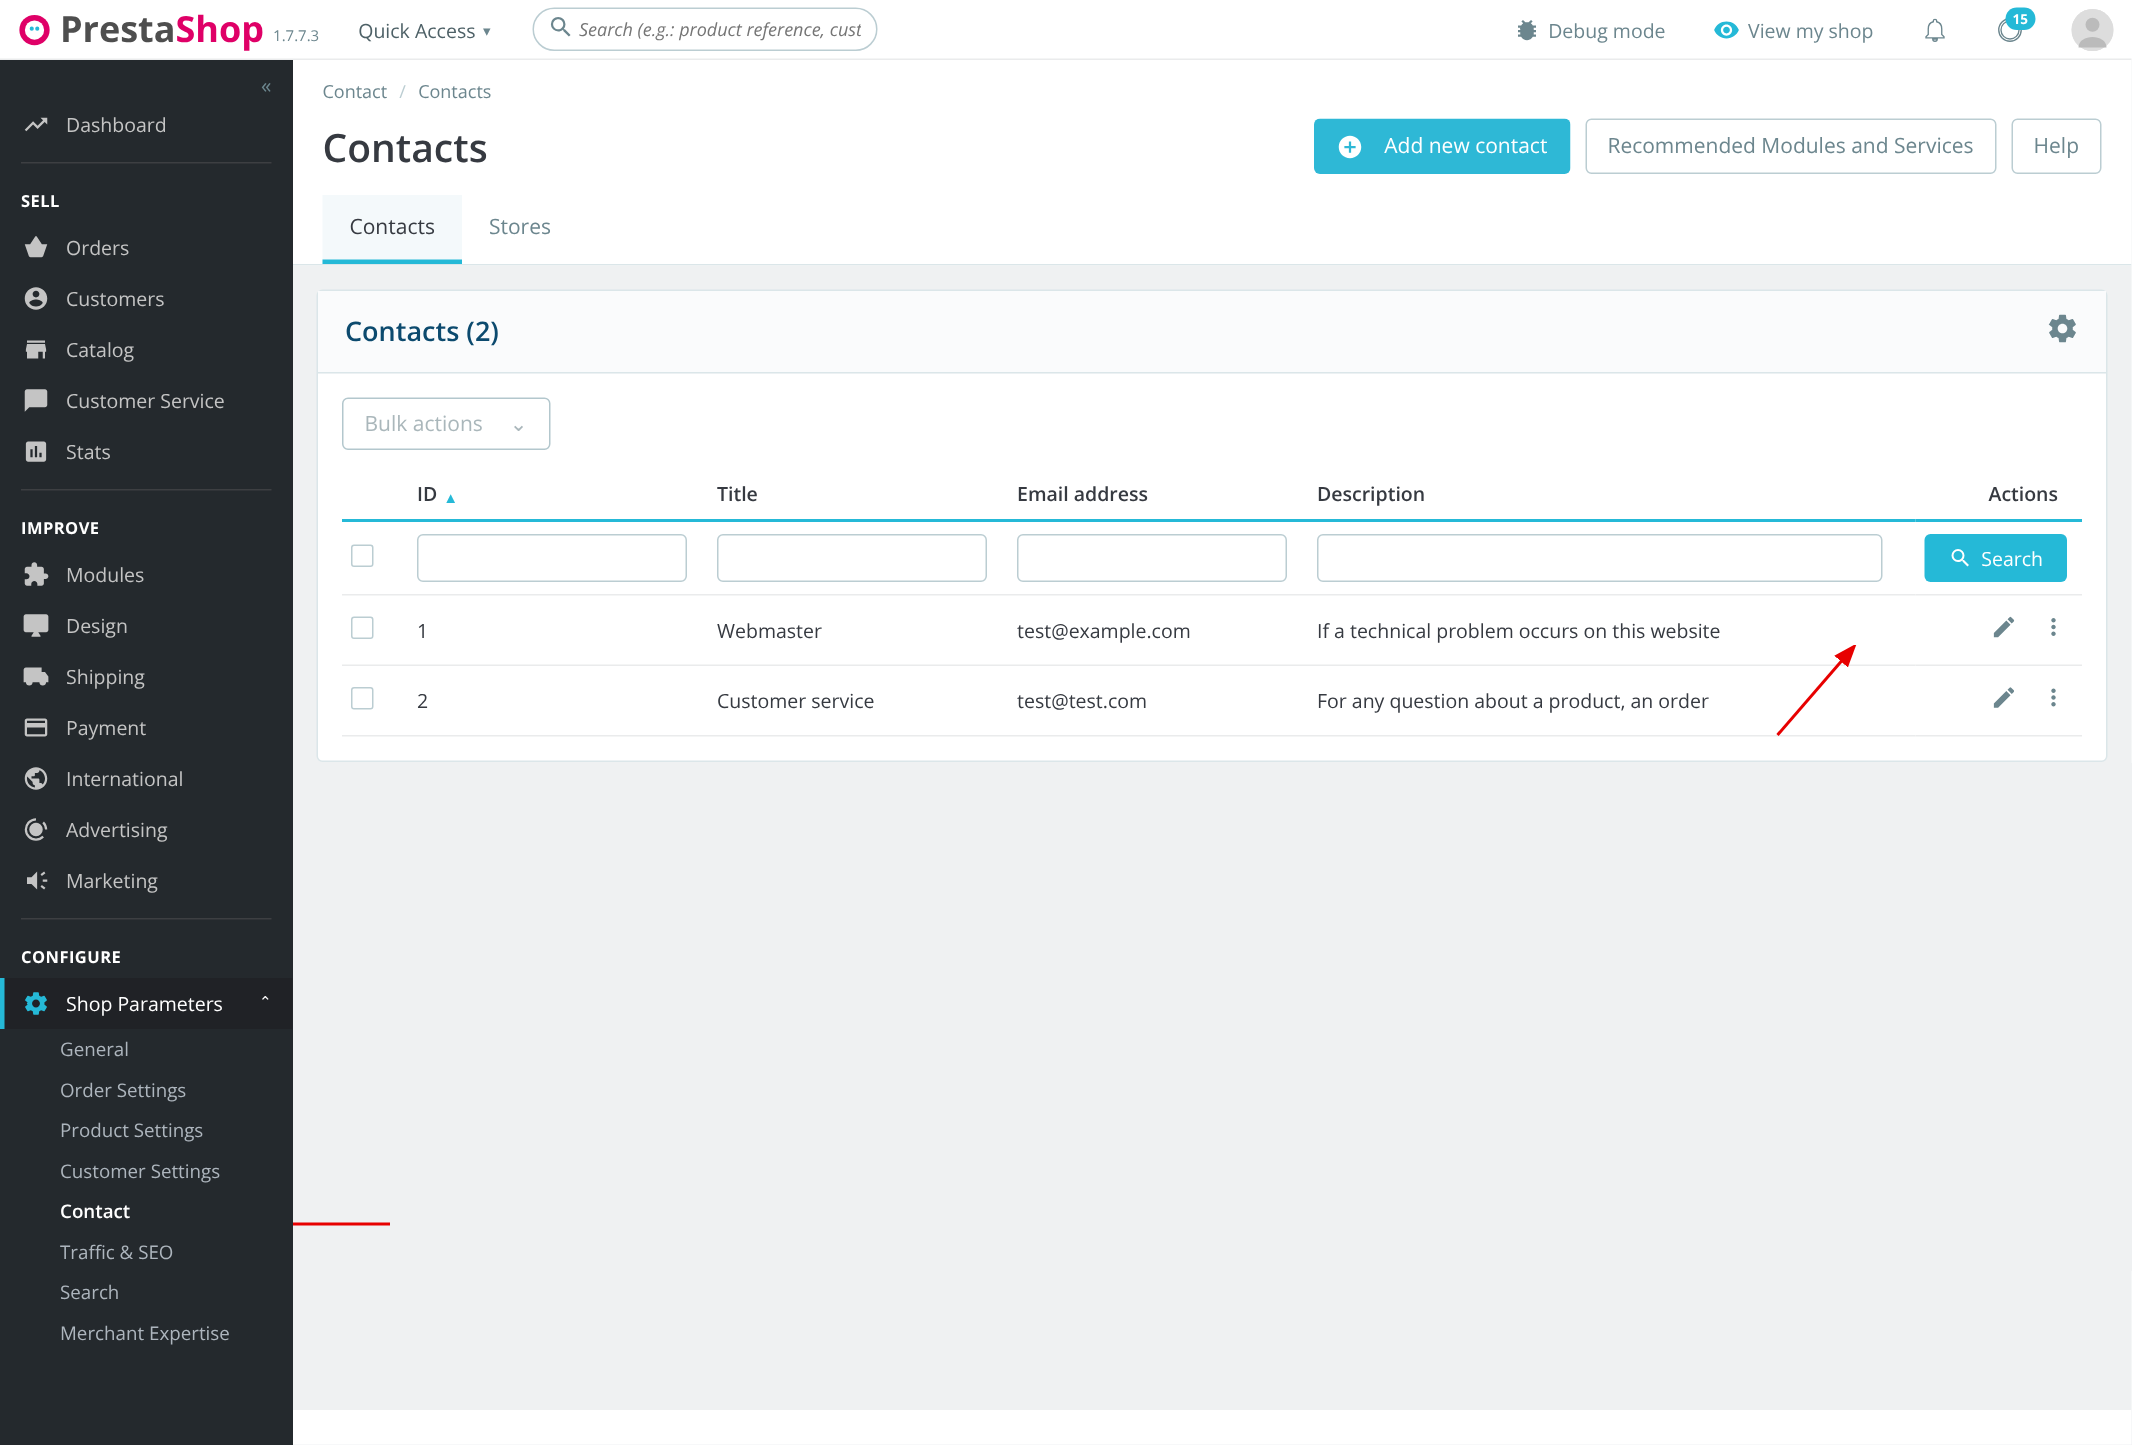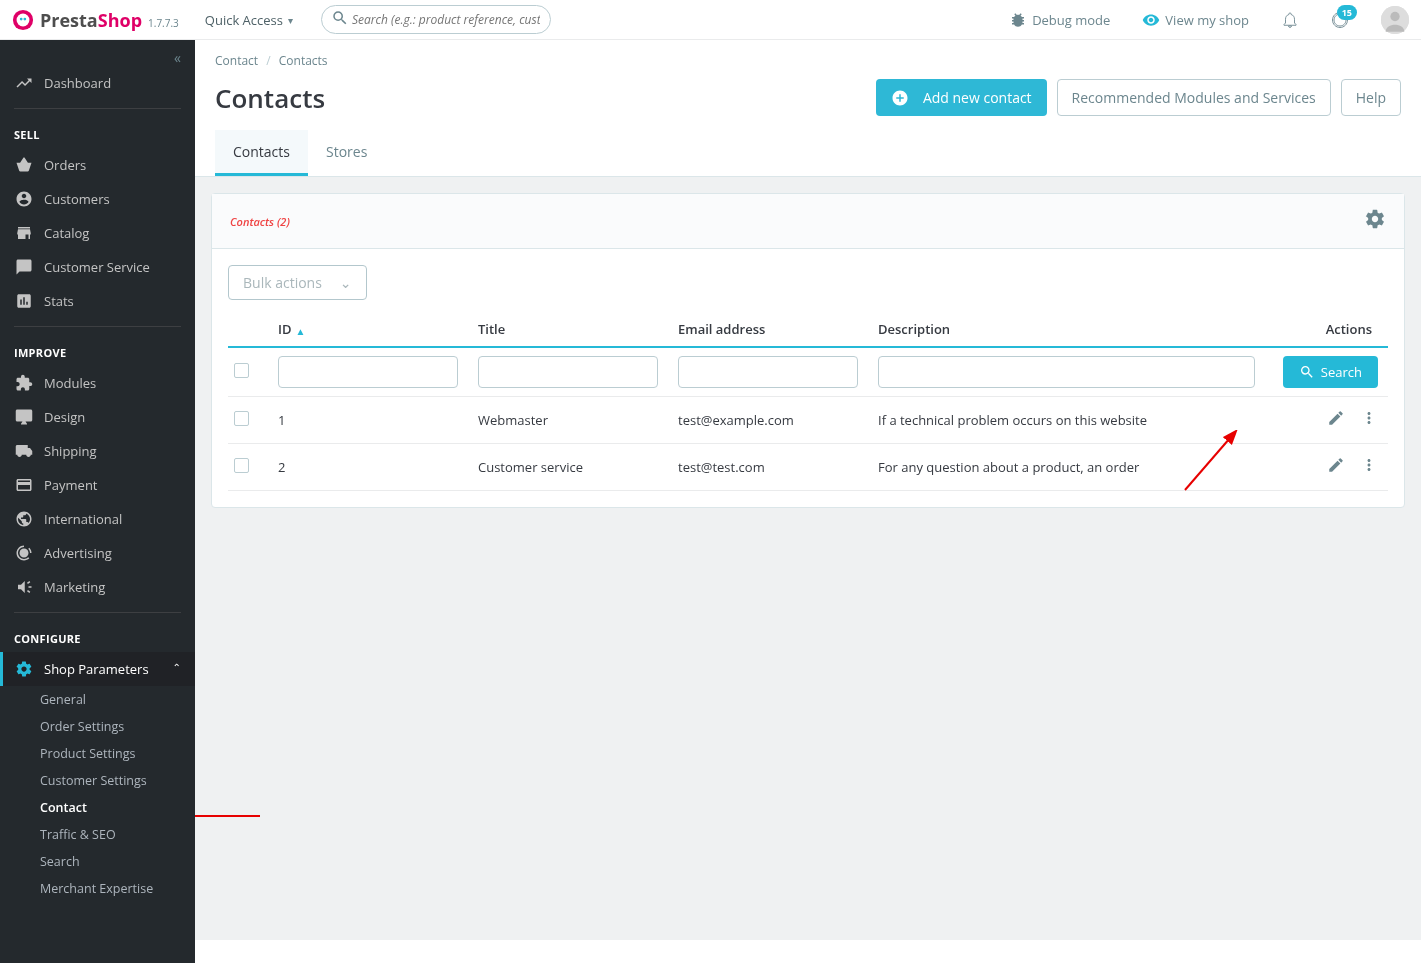--- a/index.html
+++ b/index.html
@@ -1,20 +1,20 @@
 <!DOCTYPE html>
 <html><head>
 <meta charset="utf-8">
 <style>
 * { margin:0; padding:0; box-sizing:border-box; font-family:"Open Sans","Helvetica Neue",Arial,sans-serif; }
 body { background:#fff; color:#363a41; font-size:13px; overflow-x:hidden; }
 
 
 .top-header { position:fixed; top:0; left:0; right:0; height:40px; background:#fff; border-bottom:1px solid #eaebec; display:flex; align-items:center; padding:0 12px; z-index:100; }
-.logo { display:flex; align-items:center; font-weight:700; font-size:18px; color:#4e4e4e; }
+.logo { display:flex; align-items:center; font-weight:700; font-size:24px; color:#4e4e4e; }
 .logo svg { margin-right:6px; }
 .logo .presta { color:#4e4e4e; }
 .logo .shop { color:#df0067; }
 .version { font-size:10px; color:#6c868e; margin-left:6px; margin-top:6px; }
 .quick-access { margin-left:26px; color:#4e6167; font-size:13px; cursor:pointer; display:flex; align-items:center; }
 .quick-access::after { content:"▾"; font-size:10px; margin-left:5px; color:#6c868e; }
 .header-search { margin-left:28px; position:relative; }
 .header-search input { width:230px; border:1px solid #bbcdd2; border-radius:20px; padding:5px 10px 5px 30px; font-size:12px; font-style:italic; color:#6c868e; outline:none; }
 .header-search .search-ico { position:absolute; left:10px; top:50%; transform:translateY(-50%); color:#6c868e; }
 .header-right { margin-left:auto; display:flex; align-items:center; gap:32px; color:#6c868e; }
@@ -47,21 +47,21 @@
 .btn { border-radius:4px; padding:8px 14px; font-size:14px; cursor:pointer; display:inline-flex; align-items:center; gap:14px; border:1px solid transparent; }
 .btn-primary { background:#2eb8d6; color:#fff; }
 .btn-outline { background:#fff; border:1px solid #bbcdd2; color:#6c868e; }
 .tabs { display:flex; gap:0; }
 .tab { padding:12px 18px; color:#6c868e; font-size:14px; cursor:pointer; border-bottom:2px solid transparent; }
 .tab.active { color:#363a41; border-bottom:3px solid #25b9d7; background:#f4f9fb; }
 
 .content { padding:16px 16px; background:#eff1f2; min-height:calc(100vh - 200px); }
 .card { background:#fff; border:1px solid #dbe6e9; border-radius:4px; margin:0 auto; }
 .card-header { padding:14px 18px; border-bottom:1px solid #dbe6e9; display:flex; align-items:center; background:#fafbfc; }
-.card-header h3 { font-size:11px; font-weight:600; color:#ef4444;font-style:italic; }
+.card-header h3 { font-size:18px; font-weight:600; color:#0c4a6e; }
 .card-header .ico-right { margin-left:auto; color:#6c868e; cursor:pointer; }
 .card-body { padding:16px; }
 .bulk-btn { border:1px solid #b3c7cd; border-radius:4px; padding:7px 14px; color:#aab7bb; font-size:14px; display:inline-flex; align-items:center; gap:18px; cursor:not-allowed; }
 .bulk-btn::after { content:"⌄"; color:#aab7bb; font-size:14px; }
 
 table.grid { width:100%; border-collapse:collapse; margin-top:12px; }
 table.grid th { text-align:left; font-weight:600; color:#363a41; font-size:13px; padding:8px 6px; border-bottom:2px solid #25b9d7; }
 table.grid th.actions { text-align:right; padding-right:16px; }
 table.grid td { padding:12px 6px; border-bottom:1px solid #eaebec; font-size:13px; color:#363a41; vertical-align:middle; }
 table.grid tr.filter-row td { padding:8px 6px; }

